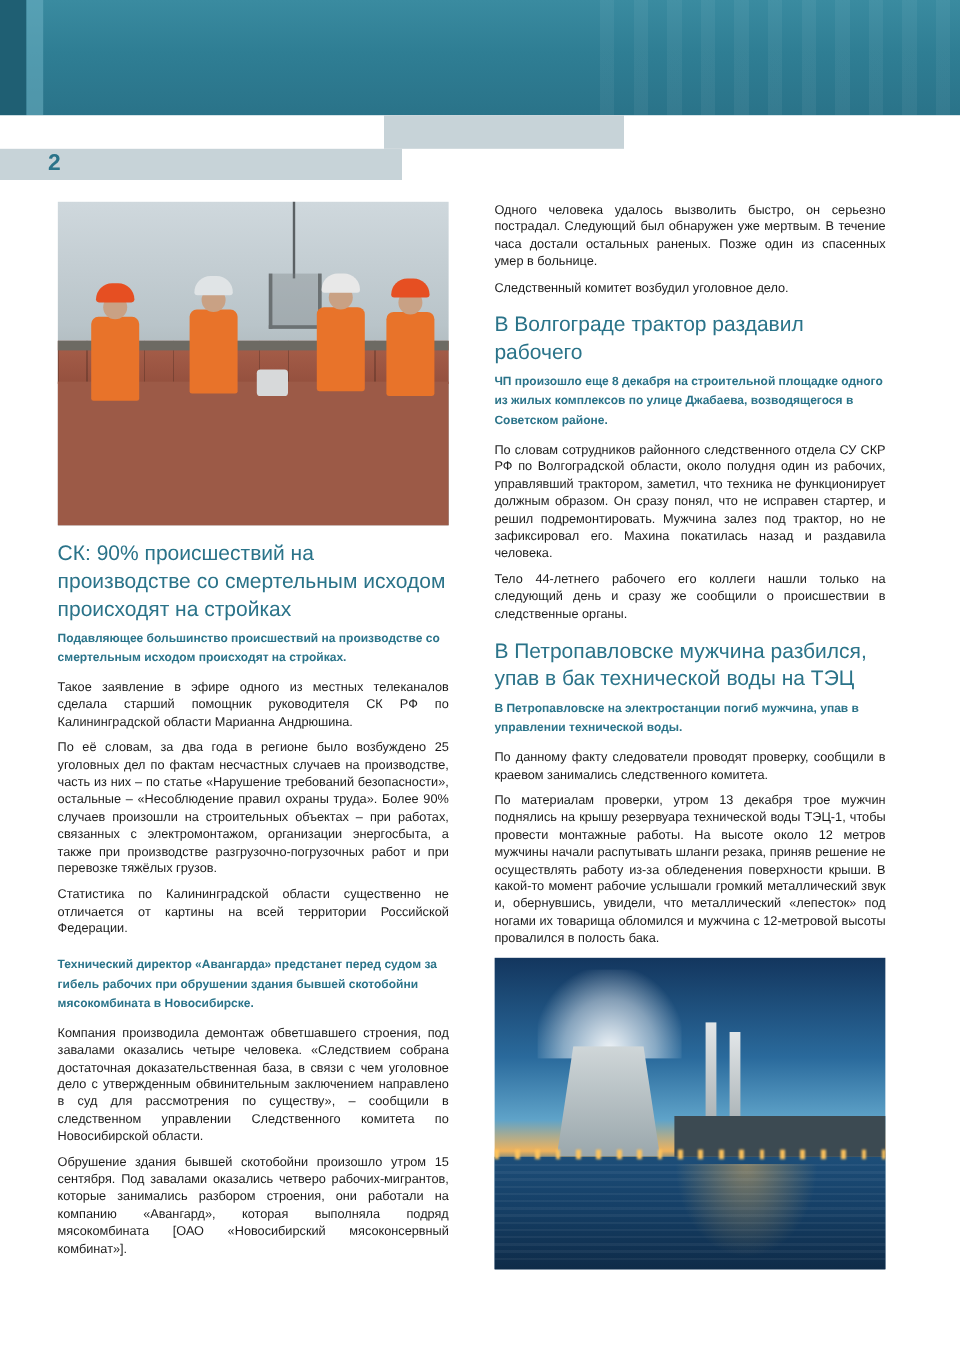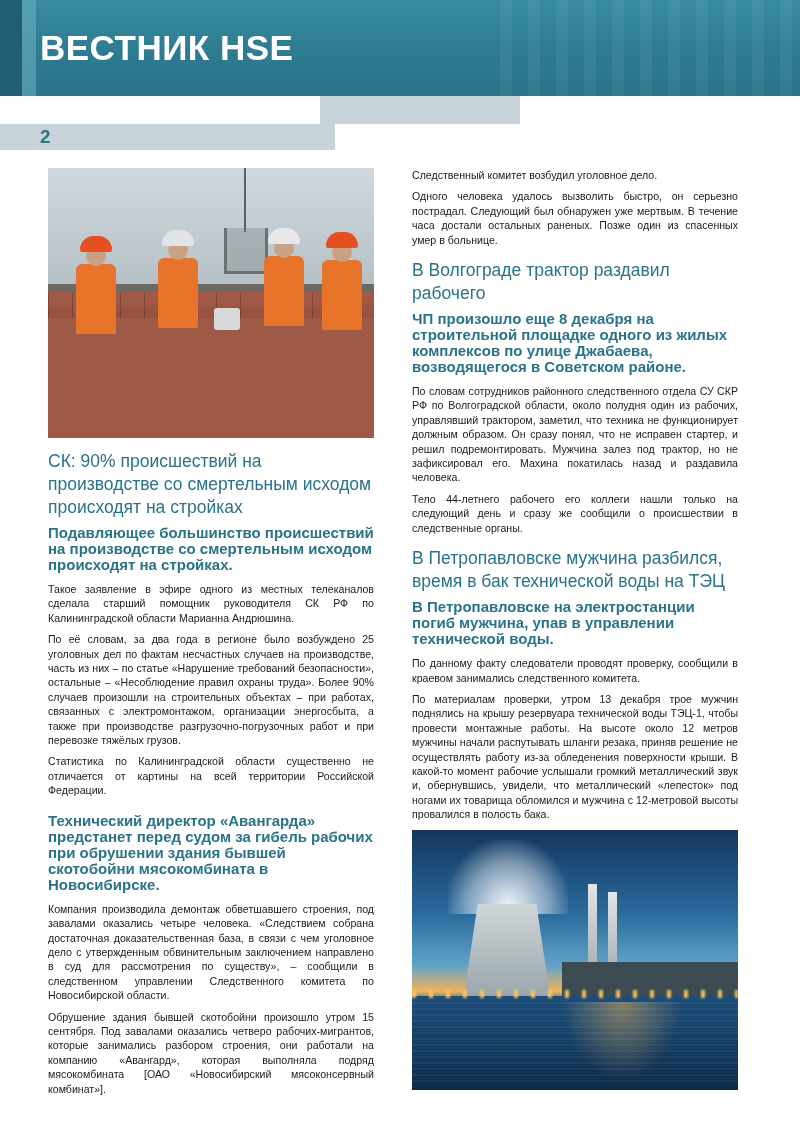--- a/index.html
+++ b/index.html
@@ -219,21 +219,21 @@
 
   
   h2.headline {
     font-size: 17.5px;
     line-height: 23px;
     font-weight: normal;
     color: #2a7389;
     margin: 12px 0 6px 0;
   }
   p.lede {
-    font-size: 15px;
+    font-size: 10px;
     line-height: 16px;
     font-weight: bold;
     color: #2a7389;
     margin: 2px 0 9px 0;
   }
   p.body {
     font-size: 10.6px;
     line-height: 14.4px;
     color: #1b1b1b;
     margin: 0 0 7px 0;
@@ -241,21 +241,20 @@
   }
   .spacer-sm { height: 6px; }
 </style>
 </head>
 <body>
 
 <div class="header">
   <div class="band-dark"></div>
   <div class="band-light"></div>
   <div class="stripes"></div>
-  <div class="title">ВЕСТНИК HSE</div>
   <div class="date">Январь 2016</div>
 </div>
 
 <div class="numberband">
   <div class="grayblock"></div>
   <div class="grayblock2"></div>
   <div class="pagenum">2</div>
 </div>
 
 <div class="content">
@@ -301,29 +300,29 @@
     <div class="spacer-sm"></div>
 
     <p class="lede">Технический директор «Авангарда» предстанет перед судом за гибель рабочих при обрушении здания бывшей скотобойни мясокомбината в Новосибирске.</p>
     <p class="body">Компания производила демонтаж обветшавшего строения, под завалами оказались четыре человека. «Следствием собрана достаточная доказательственная база, в связи с чем уголовное дело с утвержденным обвинительным заключением направлено в суд для рассмотрения по существу», – сообщили в следственном управлении Следственного комитета по Новосибирской области.</p>
     <p class="body">Обрушение здания бывшей скотобойни произошло утром 15 сентября. Под завалами оказались четверо рабочих-мигрантов, которые занимались разбором строения, они работали на компанию «Авангард», которая выполняла подряд мясокомбината [ОАО «Новосибирский мясоконсервный комбинат»].</p>
 
   </div>
 
   <div class="col col-right">
 
+    <p class="body">Одного человека удалось вызволить быстро, он серьезно пострадал. Следующий был обнаружен уже мертвым. В течение часа достали остальных раненых. Позже один из спасенных умер в больнице.</p>
     <p class="body">Следственный комитет возбудил уголовное дело.</p>
-    <p class="body">Одного человека удалось вызволить быстро, он серьезно пострадал. Следующий был обнаружен уже мертвым. В течение часа достали остальных раненых. Позже один из спасенных умер в больнице.</p>
 
     <h2 class="headline">В Волгограде трактор раздавил рабочего</h2>
     <p class="lede">ЧП произошло еще 8 декабря на строительной площадке одного из жилых комплексов по улице Джабаева, возводящегося в Советском районе.</p>
     <p class="body">По словам сотрудников районного следственного отдела СУ СКР РФ по Волгоградской области, около полудня один из рабочих, управлявший трактором, заметил, что техника не функционирует должным образом. Он сразу понял, что не исправен стартер, и решил подремонтировать. Мужчина залез под трактор, но не зафиксировал его. Махина покатилась назад и раздавила человека.</p>
     <p class="body">Тело 44-летнего рабочего его коллеги нашли только на следующий день и сразу же сообщили о происшествии в следственные органы.</p>
 
-    <h2 class="headline">В Петропавловске мужчина разбился, время в бак технической воды на ТЭЦ</h2>
+    <h2 class="headline">В Петропавловске мужчина разбился, упав в бак технической воды на ТЭЦ</h2>
     <p class="lede">В Петропавловске на электростанции погиб мужчина, упав в управлении технической воды.</p>
     <p class="body">По данному факту следователи проводят проверку, сообщили в краевом занимались следственного комитета.</p>
     <p class="body">По материалам проверки, утром 13 декабря трое мужчин поднялись на крышу резервуара технической воды ТЭЦ-1, чтобы провести монтажные работы. На высоте около 12 метров мужчины начали распутывать шланги резака, приняв решение не осуществлять работу из-за обледенения поверхности крыши. В какой-то момент рабочие услышали громкий металлический звук и, обернувшись, увидели, что металлический «лепесток» под ногами их товарища обломился и мужчина с 12-метровой высоты провалился в полость бака.</p>
 
     <div class="photo photo-plant">
       <div class="sky2"></div>
       <div class="steam"></div>
       <div class="tower"></div>
       <div class="stack s1"></div>
       <div class="stack s2"></div>

